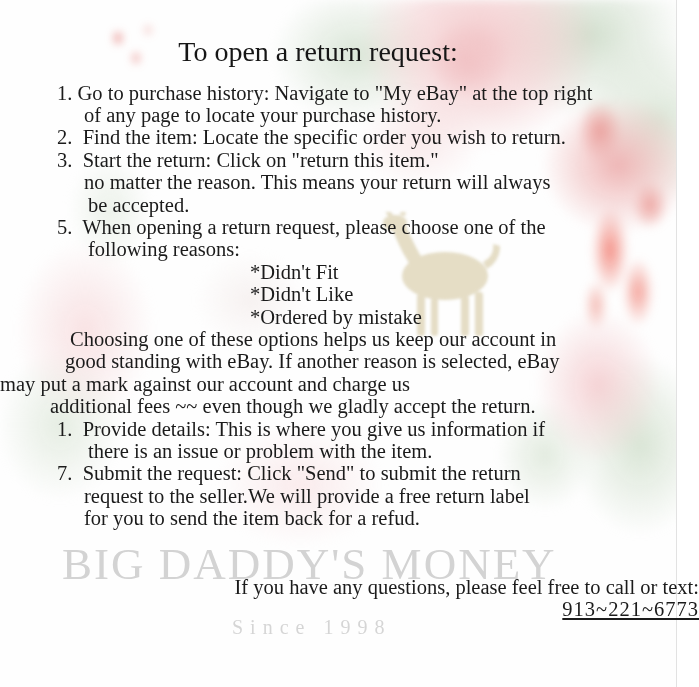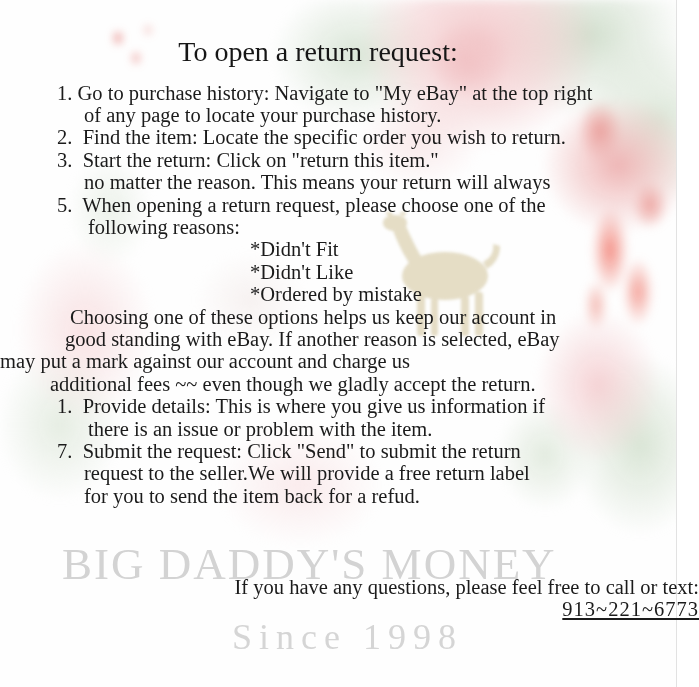--- a/index.html
+++ b/index.html
@@ -49,21 +49,21 @@
     background:#ffffff;border-left:1px solid #e2e2e2;
   }
   
   .wm-brand{
     position:absolute;left:62px;top:538px;width:560px;
     font-size:45px;letter-spacing:2px;color:#b9b9b9;opacity:0.62;
     white-space:nowrap;z-index:2;
   }
   .wm-since{
     position:absolute;left:232px;top:616px;
-    font-size:36px;letter-spacing:7px;color:#cfcfcf;opacity:0.85;
+    font-size:20px;letter-spacing:7px;color:#cfcfcf;opacity:0.85;
     white-space:nowrap;z-index:2;
   }
   
   .title{
     position:absolute;left:318px;top:35px;transform:translateX(-50%);
     font-size:28px;line-height:34px;color:#161616;white-space:nowrap;z-index:3;
   }
   .text-block{position:absolute;left:0;top:81.5px;width:628px;z-index:3;}
   .ln{
     white-space:pre;font-size:20.5px;line-height:22.4px;color:#1b1b1b;
@@ -110,20 +110,21 @@
   <div class="wm-since">Since 1998</div>
 
   <div class="title">To open a return request:</div>
 
   <div class="text-block">
     <div class="ln m-n">1. Go to purchase history: Navigate to "My eBay" at the top right</div>
     <div class="ln m-c1">of any page to locate your purchase history.</div>
     <div class="ln m-n">2.  Find the item: Locate the specific order you wish to return.</div>
     <div class="ln m-n">3.  Start the return: Click on "return this item."</div>
     <div class="ln m-c1">no matter the reason. This means your return will always</div>
+    <div class="ln m-c2">be accepted.</div>
     <div class="ln m-n">5.  When opening a return request, please choose one of the</div>
     <div class="ln m-c2">following reasons:</div>
     <div class="ln m-star">*Didn't Fit</div>
     <div class="ln m-star">*Didn't Like</div>
     <div class="ln m-star">*Ordered by mistake</div>
     <div class="ln m-p1">Choosing one of these options helps us keep our account in</div>
     <div class="ln m-p2">good standing with eBay. If another reason is selected, eBay</div>
     <div class="ln m-p3">may put a mark against our account and charge us</div>
     <div class="ln m-p4">additional fees ~~ even though we gladly accept the return.</div>
     <div class="ln m-n">1.  Provide details: This is where you give us information if</div>

